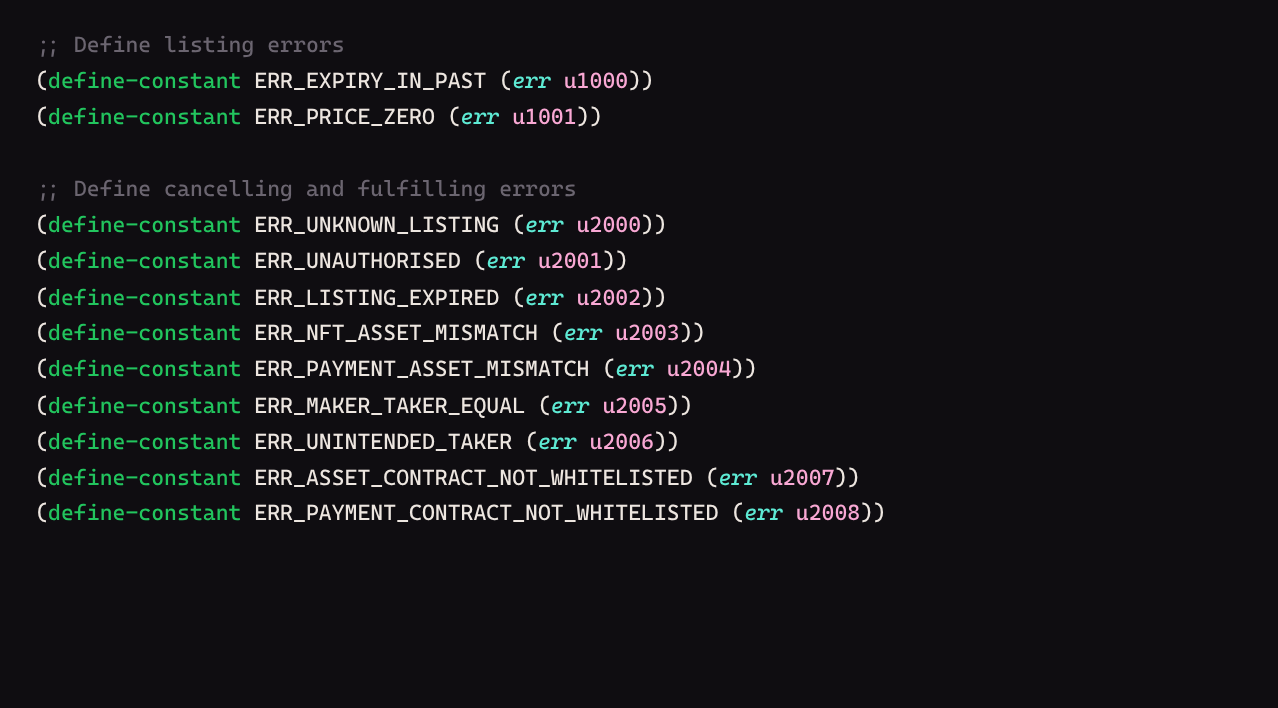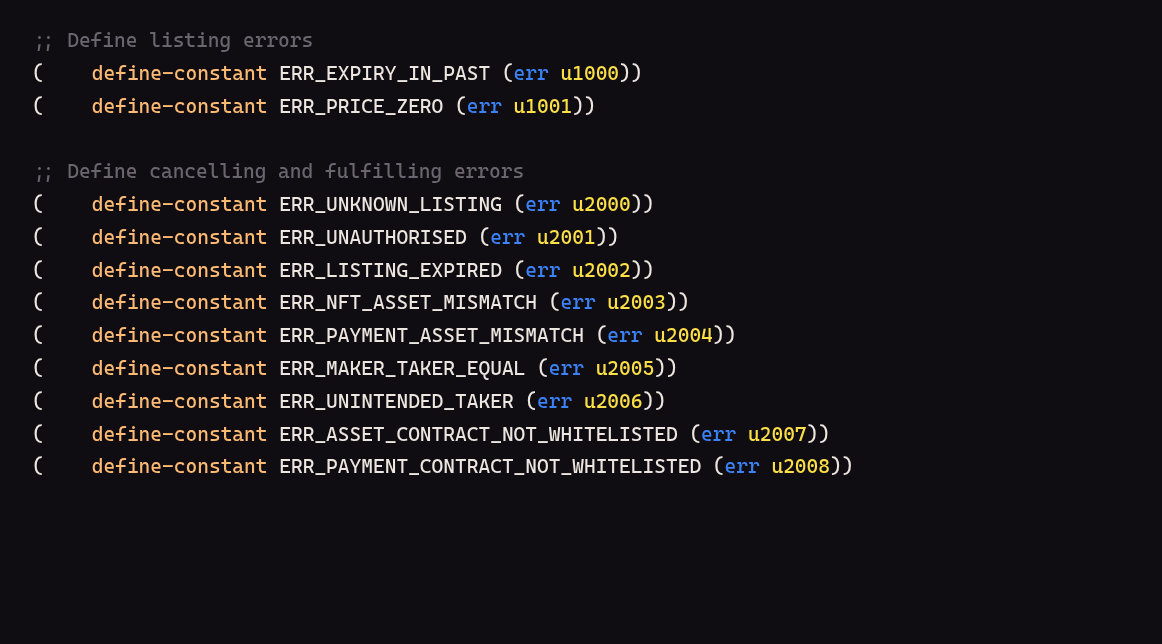--- a/index.html
+++ b/index.html
@@ -13,23 +13,23 @@
   .code-block {
     font-family: ui-monospace, "SF Mono", "Cascadia Code", Menlo, Consolas, monospace;
     font-size: 20px;
     line-height: 1.64;
     padding: 24px 32px;
     color: #ede6e0;
     white-space: pre;
   }
   .comment { color: #6b6570; }
   .punct   { color: #ede6e0; }
-  .keyword { color: #fdba74; margin-left: 48px; }     
+  .keyword { color: #22c55e; }     
   .const   { color: #ede6e0; text-align: right; }     
-  .fn      { color: #3b82f6; }     
-  .num     { color: #fde047; }     
+  .fn      { color: #5eead4; font-style: italic; }     
+  .num     { color: #f9a8d4; }     
   .line    { display: block; }
   .blank   { display: block; height: 1.64em; }
 </style>
 </head>
 <body>
 
 <div class="code-block"><span class="line"><span class="comment">;; Define listing errors</span></span><span class="line"><span class="punct">(</span><span class="keyword">define-constant</span> <span class="const">ERR_EXPIRY_IN_PAST</span> <span class="punct">(</span><span class="fn">err</span> <span class="num">u1000</span><span class="punct">)</span><span class="punct">)</span></span><span class="line"><span class="punct">(</span><span class="keyword">define-constant</span> <span class="const">ERR_PRICE_ZERO</span> <span class="punct">(</span><span class="fn">err</span> <span class="num">u1001</span><span class="punct">)</span><span class="punct">)</span></span><span class="blank"></span><span class="line"><span class="comment">;; Define cancelling and fulfilling errors</span></span><span class="line"><span class="punct">(</span><span class="keyword">define-constant</span> <span class="const">ERR_UNKNOWN_LISTING</span> <span class="punct">(</span><span class="fn">err</span> <span class="num">u2000</span><span class="punct">)</span><span class="punct">)</span></span><span class="line"><span class="punct">(</span><span class="keyword">define-constant</span> <span class="const">ERR_UNAUTHORISED</span> <span class="punct">(</span><span class="fn">err</span> <span class="num">u2001</span><span class="punct">)</span><span class="punct">)</span></span><span class="line"><span class="punct">(</span><span class="keyword">define-constant</span> <span class="const">ERR_LISTING_EXPIRED</span> <span class="punct">(</span><span class="fn">err</span> <span class="num">u2002</span><span class="punct">)</span><span class="punct">)</span></span><span class="line"><span class="punct">(</span><span class="keyword">define-constant</span> <span class="const">ERR_NFT_ASSET_MISMATCH</span> <span class="punct">(</span><span class="fn">err</span> <span class="num">u2003</span><span class="punct">)</span><span class="punct">)</span></span><span class="line"><span class="punct">(</span><span class="keyword">define-constant</span> <span class="const">ERR_PAYMENT_ASSET_MISMATCH</span> <span class="punct">(</span><span class="fn">err</span> <span class="num">u2004</span><span class="punct">)</span><span class="punct">)</span></span><span class="line"><span class="punct">(</span><span class="keyword">define-constant</span> <span class="const">ERR_MAKER_TAKER_EQUAL</span> <span class="punct">(</span><span class="fn">err</span> <span class="num">u2005</span><span class="punct">)</span><span class="punct">)</span></span><span class="line"><span class="punct">(</span><span class="keyword">define-constant</span> <span class="const">ERR_UNINTENDED_TAKER</span> <span class="punct">(</span><span class="fn">err</span> <span class="num">u2006</span><span class="punct">)</span><span class="punct">)</span></span><span class="line"><span class="punct">(</span><span class="keyword">define-constant</span> <span class="const">ERR_ASSET_CONTRACT_NOT_WHITELISTED</span> <span class="punct">(</span><span class="fn">err</span> <span class="num">u2007</span><span class="punct">)</span><span class="punct">)</span></span><span class="line"><span class="punct">(</span><span class="keyword">define-constant</span> <span class="const">ERR_PAYMENT_CONTRACT_NOT_WHITELISTED</span> <span class="punct">(</span><span class="fn">err</span> <span class="num">u2008</span><span class="punct">)</span><span class="punct">)</span></span></div>
 
 </body></html>

